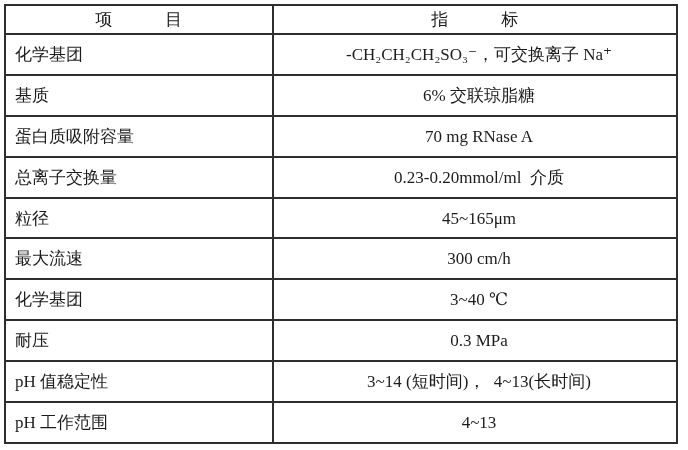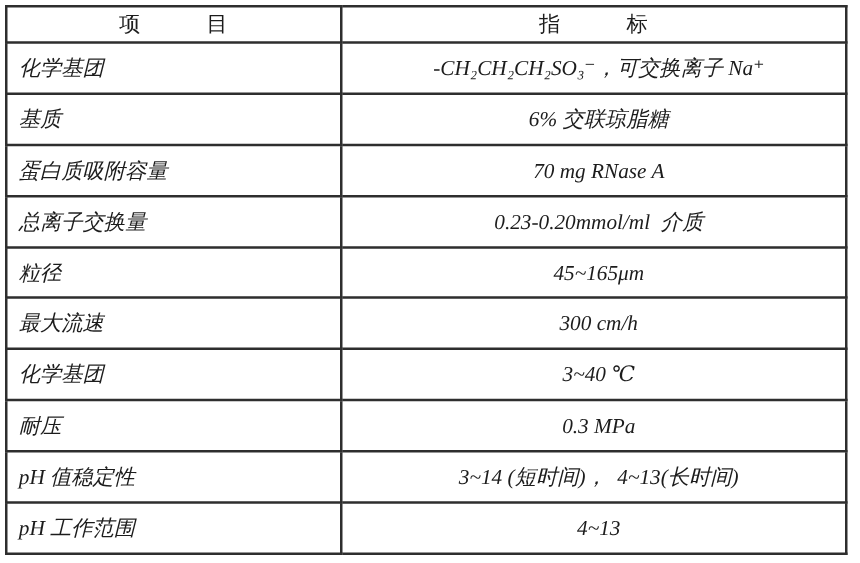--- a/index.html
+++ b/index.html
@@ -38,21 +38,21 @@
     white-space: pre;
     overflow: hidden;
     line-height: 1;
   }
   thead th {
     height: 27px;
     text-align: center;
     padding: 0;
     letter-spacing: 0.5px;
   }
-  tbody tr { height: 40px; font-style: italic; }
+  tbody tr { height: 40px; }
   td.c-item  { padding: 0 0 0 9px;  text-align: left; }
   td.c-value { padding: 0 0 0 8px;  text-align: center; }
 </style>
 </head>
 <body>
 
 <div class="page">
   <table class="spec-table">
     <colgroup>
       <col class="col-item">

